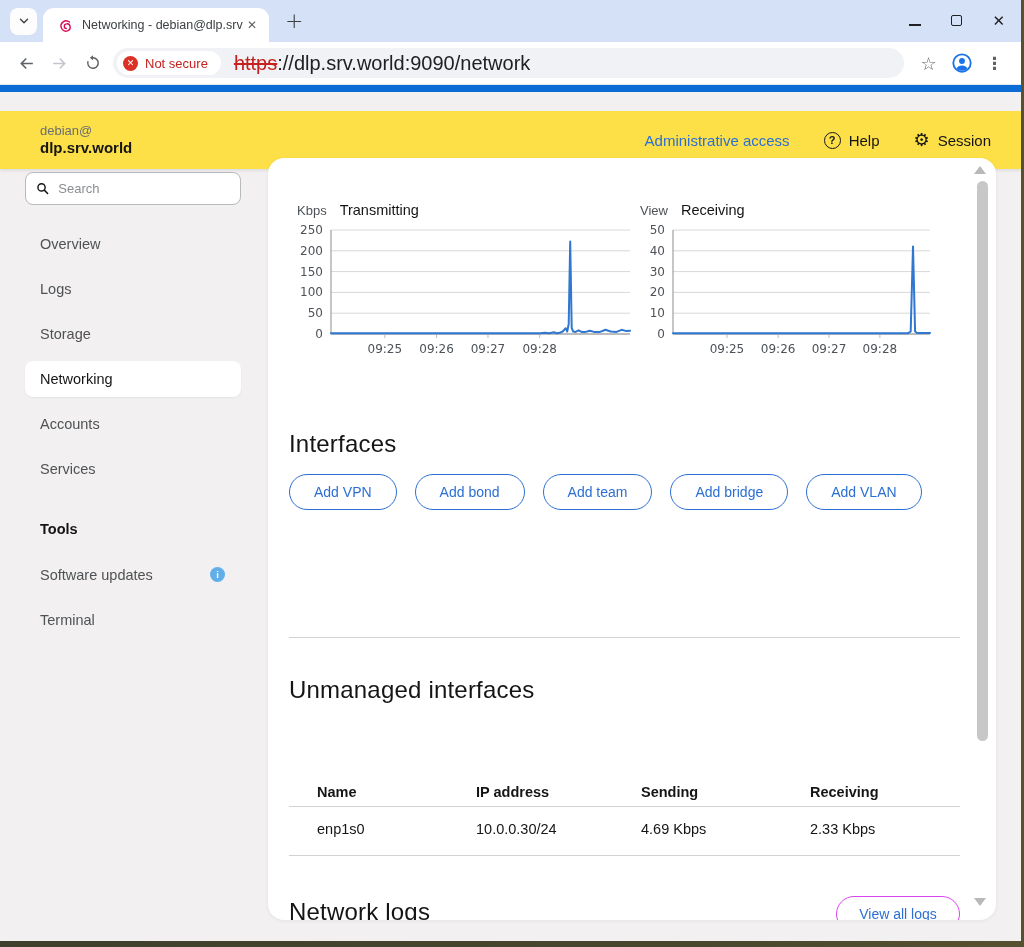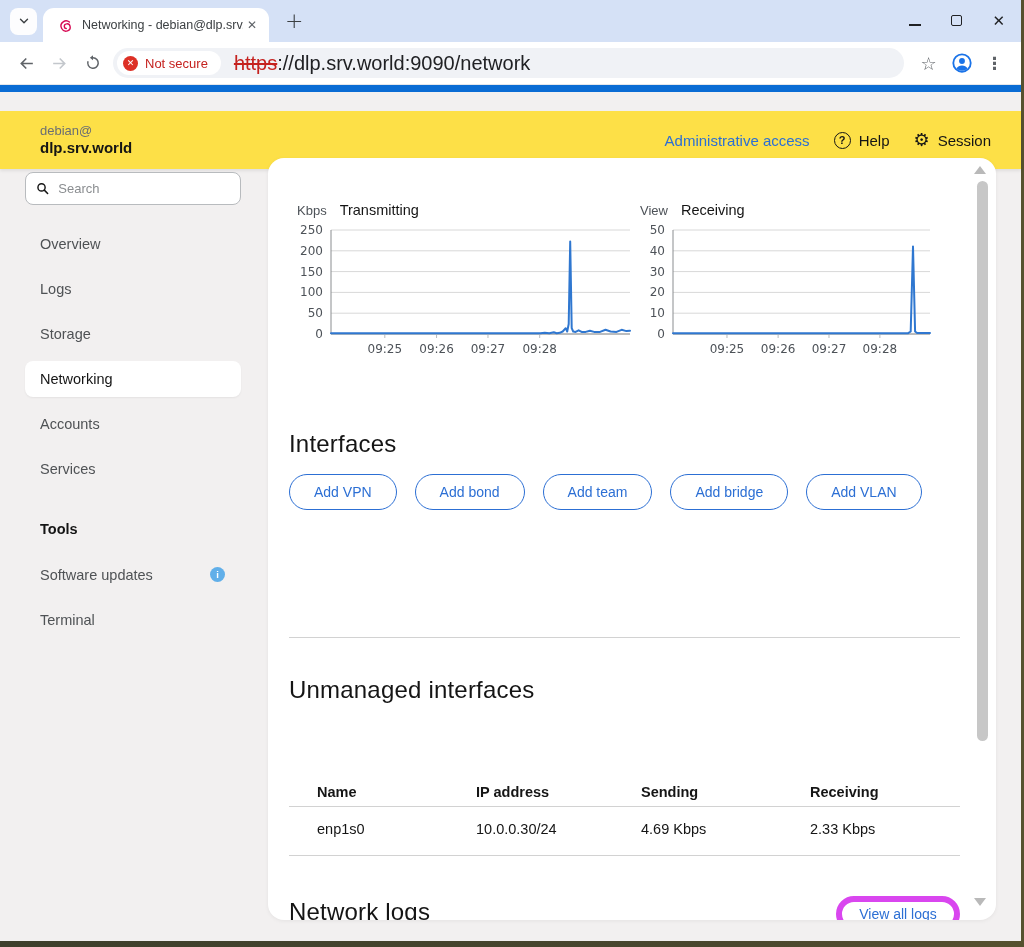--- a/index.html
+++ b/index.html
@@ -33,21 +33,21 @@
   .star-icon { font-size:18px; color:#5f6368; }
   .menu-dots { font-size:17px; color:#5f6368; font-weight:bold; }
 
   .accentbar { position:absolute; top:85px; left:0; width:100%; height:7px; background:#0a6cd4; }
 
   
   .page { position:absolute; top:92px; left:0; width:100%; height:849px; background:#f2f0f0; }
   .masthead { position:absolute; top:0; left:0; width:100%; height:58px; background:#fde047; box-shadow:0 2px 3px rgba(0,0,0,0.08); display:flex; align-items:center; justify-content:space-between; padding:0 30px 0 40px;margin-top:19px; }
   .mast-user { font-size:13px; color:#6a6e73; line-height:16px; }
   .mast-host { font-size:15px; font-weight:bold; color:#151515; line-height:18px; }
-  .mast-right { display:flex; align-items:center; gap:24px; }
+  .mast-right { display:flex; align-items:center; gap:34px; }
   .admin-link { color:#2c6fd4; font-size:15px; cursor:pointer; }
   .mast-item { display:flex; align-items:center; gap:8px; font-size:15px; color:#151515; cursor:pointer; }
   .help-circle { width:17px; height:17px; border:1.7px solid #151515; border-radius:50%; font-size:11px; font-weight:bold; display:flex; align-items:center; justify-content:center; color:#151515; }
   .gear { font-size:18px; color:#151515; line-height:18px; }
 
   
   .sidebar { position:absolute; top:58px; left:0; width:265px; bottom:0; padding:22px 24px 0 25px; }
   .search-box { width:216px; height:33px; background:#fff; border:1px solid #b8bbbe; border-radius:8px; display:flex; align-items:center; padding:0 10px; gap:9px; }
   .search-box input { border:none; outline:none; background:transparent; font-size:13px; color:#737373; width:100%; font-family:"Liberation Sans",sans-serif; }
   .search-box input::placeholder { color:#8a8d90; }
@@ -66,21 +66,21 @@
   .chart-title { font-size:14.5px; color:#151515; }
   svg.plot { display:block; margin-top:2px; }
   svg.plot text { font:12px "DejaVu Sans", sans-serif; fill:#4d5258; }
 
   .h2 { position:absolute; left:21px; font-size:24px; font-weight:400; color:#151515; letter-spacing:0.2px; }
   .btn-row { position:absolute; left:21px; top:316px; display:flex; gap:18px; }
   .pf-btn { height:36px; padding:0 24px; background:#fff; border:1px solid #2c6fd4; border-radius:18px; color:#2c6fd4; font-size:14px; display:flex; align-items:center; cursor:pointer; font-family:"Liberation Sans",sans-serif; }
   .divider { position:absolute; left:21px; width:671px; height:1px; background:#d2d2d2; }
   .tbl { position:absolute; left:49px; width:643px; display:grid; grid-template-columns:159px 165px 169px 1fr; font-size:14.5px; color:#151515;margin-top:48px; }
   .tbl.head { font-weight:bold; }
-  .viewall-btn { position:absolute; left:568px; top:738px; width:124px; height:36px; background:#fff; border:6px solid #d946ef; border-radius:18px; color:#2c6fd4; font-size:14px; display:flex; align-items:center; justify-content:center; cursor:pointer; font-family:"Liberation Sans",sans-serif; }
+  .viewall-btn { position:absolute; left:568px; top:738px; width:124px; height:36px; background:#fff; border:1px solid #d946ef; border-radius:18px; color:#2c6fd4; font-size:14px; display:flex; align-items:center; justify-content:center; cursor:pointer; font-family:"Liberation Sans",sans-serif; }
 
   
   .sb-up { position:absolute; right:10px; top:8px; width:0; height:0; border-left:6px solid transparent; border-right:6px solid transparent; border-bottom:8px solid #b9b9b9; }
   .sb-thumb { position:absolute; right:8px; top:23px; width:11px; height:560px; background:#c7c7c7; border-radius:6px; }
   .sb-down { position:absolute; right:10px; bottom:14px; width:0; height:0; border-left:6px solid transparent; border-right:6px solid transparent; border-top:8px solid #b9b9b9; }
 </style>
 </head>
 <body>
 
 <div class="window">

